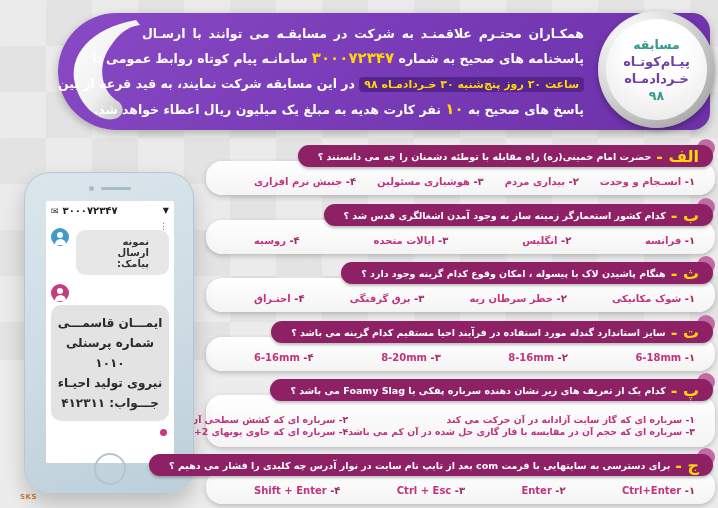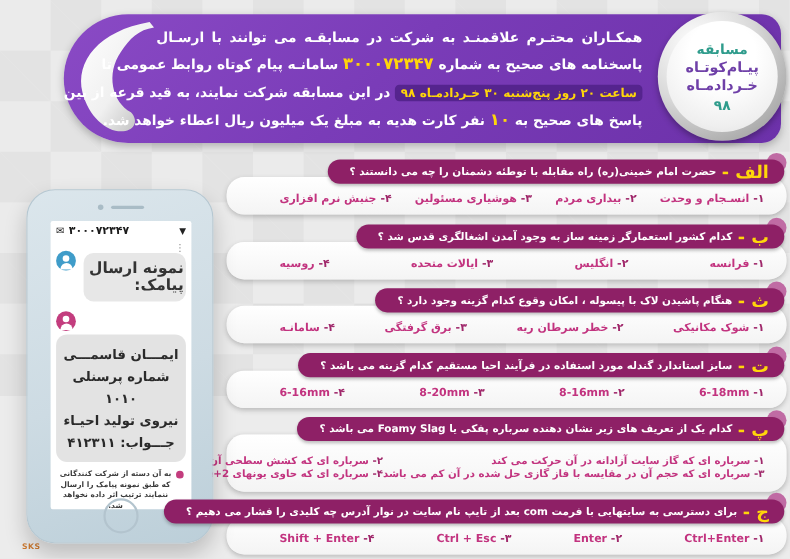--- a/index.html
+++ b/index.html
@@ -64,22 +64,22 @@
   #menu-dots { position:absolute; right:6px; top:20px; font-size:9px; color:#888; }
   .msg-row { display:flex; direction:ltr; align-items:flex-start; }
   .avatar { width:18px; height:18px; border-radius:50%; position:relative; flex-shrink:0; }
   .avatar.blue { background:#3f9cc9; }
   .avatar.pink { background:#c33d7e; }
   .avatar .p-head { position:absolute; left:6px; top:3.5px; width:6px; height:6px;
     border-radius:50%; background:#fff; }
   .avatar .p-body { position:absolute; left:3.5px; top:10.5px; width:11px; height:6px;
     border-radius:6px 6px 0 0; background:#fff; }
   .bubble-small { margin-left:7px; margin-top:2px; flex:1; background:#e7e7e7;
-    border-radius:9px; padding:6px 2px; direction:rtl; text-align:right;
-    font-size:14px; font-weight:bold; color:#333; }
+    border-radius:9px; padding:6px 20px; direction:rtl; text-align:right;
+    font-size:10px; font-weight:bold; color:#333; }
   .bubble-big { margin-top:3px; background:#e3e3e3; border-radius:10px;
     padding:8px 6px; direction:rtl; font-size:12px; font-weight:bold; color:#2a2a2a;
     line-height:20px; text-align:center; }
   #note { margin-top:7px; display:flex; direction:rtl; gap:3px; padding:0 2px;
     font-size:6.8px; font-weight:bold; color:#3d3d3d; line-height:9.5px; text-align:center; }
   #note .dot { width:7px; height:7px; border-radius:50%; background:#c33d7e;
     flex-shrink:0; margin-top:1px; }
   #home-btn { position:absolute; bottom:8px; left:69px; width:32px; height:32px;
     border:2px solid #b3c4ce; border-radius:50%; }
 
@@ -177,21 +177,20 @@
         </div>
       </div>
       <div class="bubble-big">
         <div>ایمـــان قاسمـــی</div>
         <div>شماره پرسنلی ۱۰۱۰</div>
         <div>نیروی تولید احیـاء</div>
         <div>جـــواب: ۴۱۲۳۱۱</div>
       </div>
       <div id="note">
         <span class="dot"></span>
-        <span>به آن دسته از شرکت کنندگانی که طبق نمونه پیامک را ارسال ننمایند ترتیب اثر داده نخواهد شد.</span>
       </div>
     </div>
     <div id="home-btn"></div>
   </div>
 
   <div class="qblock" style="top:145px">
     <div class="qcard">
       <span class="opt"><b class="num">۱-</b> <span>انسـجام و وحدت</span></span>
       <span class="opt"><b class="num">۲-</b> <span>بیداری مردم</span></span>
       <span class="opt"><b class="num">۳-</b> <span>هوشیاری مسئولین</span></span>
@@ -216,21 +215,21 @@
       <span class="qlabel">ب -</span>
       <span class="qtext">کدام کشور استعمارگر زمینه ساز به وجود آمدن اشغالگری قدس شد ؟</span>
     </div>
   </div>
 
   <div class="qblock" style="top:262px">
     <div class="qcard">
       <span class="opt"><b class="num">۱-</b> <span>شوک مکانیکی</span></span>
       <span class="opt"><b class="num">۲-</b> <span>خطر سرطان ریه</span></span>
       <span class="opt"><b class="num">۳-</b> <span>برق گرفتگی</span></span>
-      <span class="opt"><b class="num">۴-</b> <span>سامانـه</span></span>
+      <span class="opt"><b class="num">۴-</b> <span>احتـراق</span></span>
     </div>
     <div class="qnotch"></div>
     <div class="qpill">
       <span class="qlabel">ث -</span>
       <span class="qtext">هنگام پاشیدن لاک با پیسوله ، امکان وقوع کدام گزینه وجود دارد ؟</span>
     </div>
   </div>
 
   <div class="qblock" style="top:321px">
     <div class="qcard">

